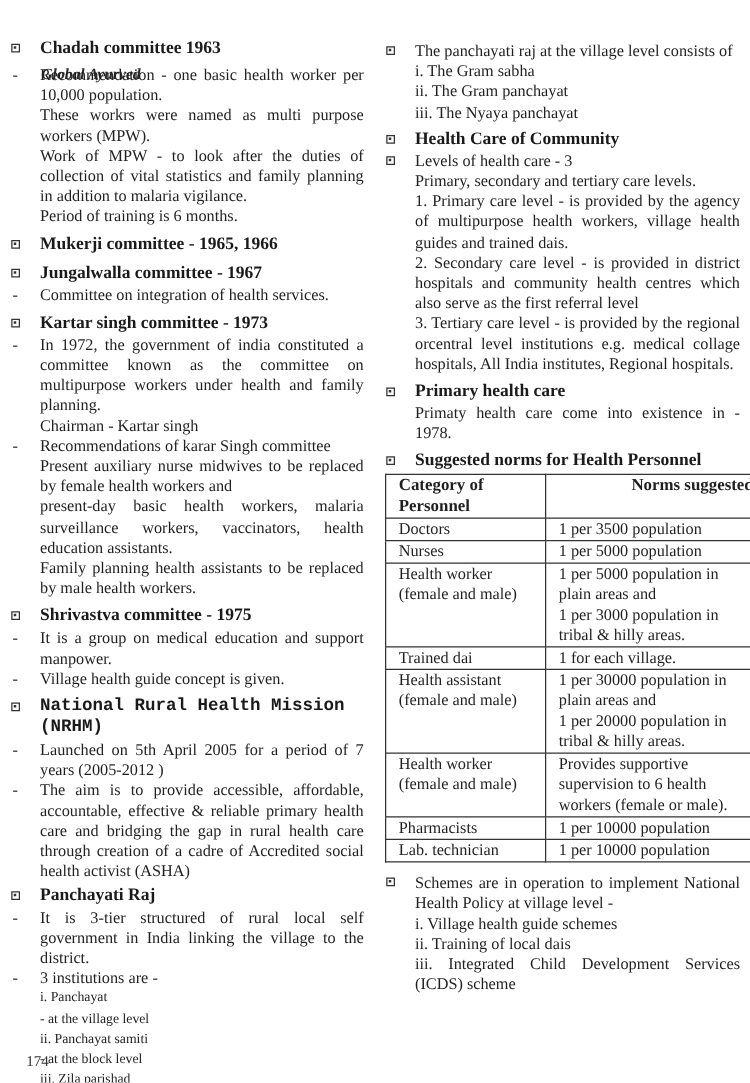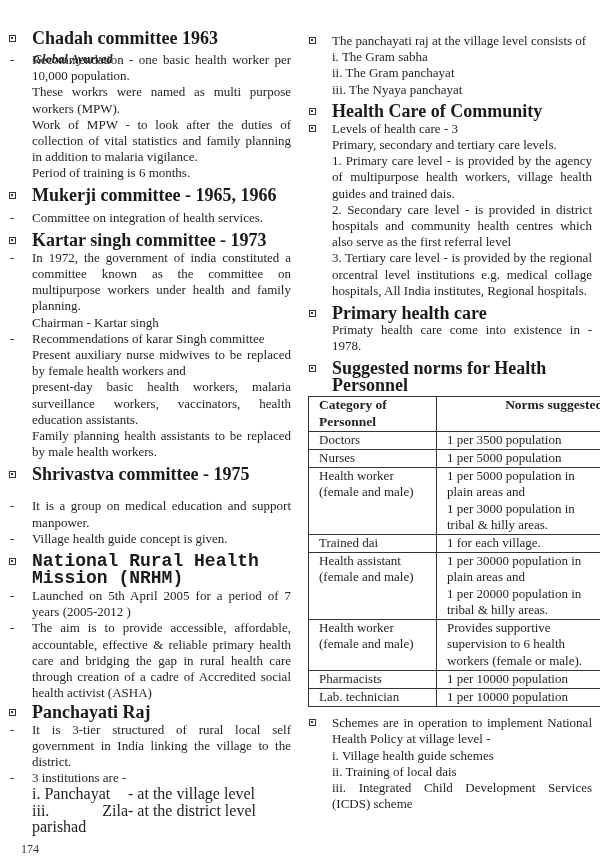--- a/index.html
+++ b/index.html
@@ -16,26 +16,26 @@
   .col.left { left: 8px; width: 283px; }
   .col.right { left: 308px; width: 284px; }
   .item { position: relative; padding-left: 24px; margin-bottom: 5px; }
   .bullet {
     position: absolute; left: 1px; top: 5px; width: 7px; height: 7px;
     border: 1.5px solid #333; box-sizing: border-box; background: #fff;
   }
   .bullet::after {
     content: ""; position: absolute; left: 1px; top: 1px; width: 2px; height: 2px; background: #333;
   }
-  .heading { font-weight: bold; font-size: 18px; line-height: 17px; color: #1a1a1a; }
+  .heading { font-weight: bold; font-size: 14px; line-height: 17px; color: #1a1a1a; }
   .text { font-size: 13px; line-height: 16.2px; text-align: justify; }
   .dash-line { position: relative; padding-left: 24px; }
   .dash { position: absolute; left: 2px; top: 0; font-size: 13px; }
   .para { display: block; }
-  .inst-row { display: flex; font-size: 16px; line-height: 16.2px; }
+  .inst-row { display: flex; font-size: 11px; line-height: 16.2px; flex-direction: column; }
   .inst-row .name { width: 96px; }
   table.norms {
     border-collapse: collapse; width: 298px; margin: 2px 0 8px 0; font-size: 13px; line-height: 16.2px;
   }
   table.norms td, table.norms th { border: 1.2px solid #333; vertical-align: top; padding: 0 4px 1px 10px; text-align: left; }
   table.norms th { font-weight: bold; font-size: 13.5px; }
   table.norms th.right { text-align: right; padding-right: 2px; }
   table.norms td.c1 { width: 113px; }
   .page-number { position: absolute; left: 21px; top: 842px; font-size: 12px; color: #333; }
 </style>
@@ -56,20 +56,24 @@
     <span class="para">These workrs were named as multi purpose workers (MPW).</span>
     <span class="para">Work of MPW - to look after the duties of collection of vital statistics and family planning in addition to malaria vigilance.</span>
     <span class="para">Period of training is 6 months.</span>
   </div>
 
   <div class="item" style="margin-bottom:6px;">
     <span class="bullet"></span>
     <div class="heading">Mukerji committee - 1965, 1966</div>
   </div>
 
+  <div class="item" style="margin-bottom:1px;">
+    <span class="bullet"></span>
+    <div class="heading">Jungalwalla committee - 1967</div>
+  </div>
   <div class="dash-line text" style="margin-bottom:6px;">
     <span class="dash">-</span>
     <span class="para">Committee on integration of health services.</span>
   </div>
 
   <div class="item" style="margin-bottom:1px;">
     <span class="bullet"></span>
     <div class="heading">Kartar singh committee - 1973</div>
   </div>
   <div class="dash-line text">
@@ -78,21 +82,21 @@
     <span class="para">Chairman - Kartar singh</span>
   </div>
   <div class="dash-line text" style="margin-bottom:6px;">
     <span class="dash">-</span>
     <span class="para">Recommendations of karar Singh committee</span>
     <span class="para">Present auxiliary nurse midwives to be replaced by female health workers and</span>
     <span class="para">present-day basic health workers, malaria surveillance workers, vaccinators, health education assistants.</span>
     <span class="para">Family planning health assistants to be replaced by male health workers.</span>
   </div>
 
-  <div class="item" style="margin-bottom:15px;">
+  <div class="item" style="margin-bottom:1px;">
     <span class="bullet"></span>
     <div class="heading">Shrivastva committee - 1975</div>
   </div>
   <div class="dash-line text">
     <span class="dash">-</span>
     <span class="para">It is a group on medical education and support manpower.</span>
   </div>
   <div class="dash-line text" style="margin-bottom:6px;">
     <span class="dash">-</span>
     <span class="para">Village health guide concept is given.</span>
@@ -118,20 +122,24 @@
   <div class="dash-line text">
     <span class="dash">-</span>
     <span class="para">It is 3-tier structured of rural local self government in India linking the village to the district.</span>
   </div>
   <div class="dash-line text">
     <span class="dash">-</span>
     <span class="para">3 institutions are -</span>
     <div class="inst-row">
       <span class="name">i. Panchayat</span>
       <span>- at the village level</span>
+    </div>
+    <div class="inst-row">
+      <span class="name">ii. Panchayat samiti</span>
+      <span>- at the block level</span>
     </div>
     <div class="inst-row">
       <span class="name">iii. Zila parishad</span>
       <span>- at the district level</span>
     </div>
   </div>
 </div>
 
 <div class="col right" style="top:33px;">
 

